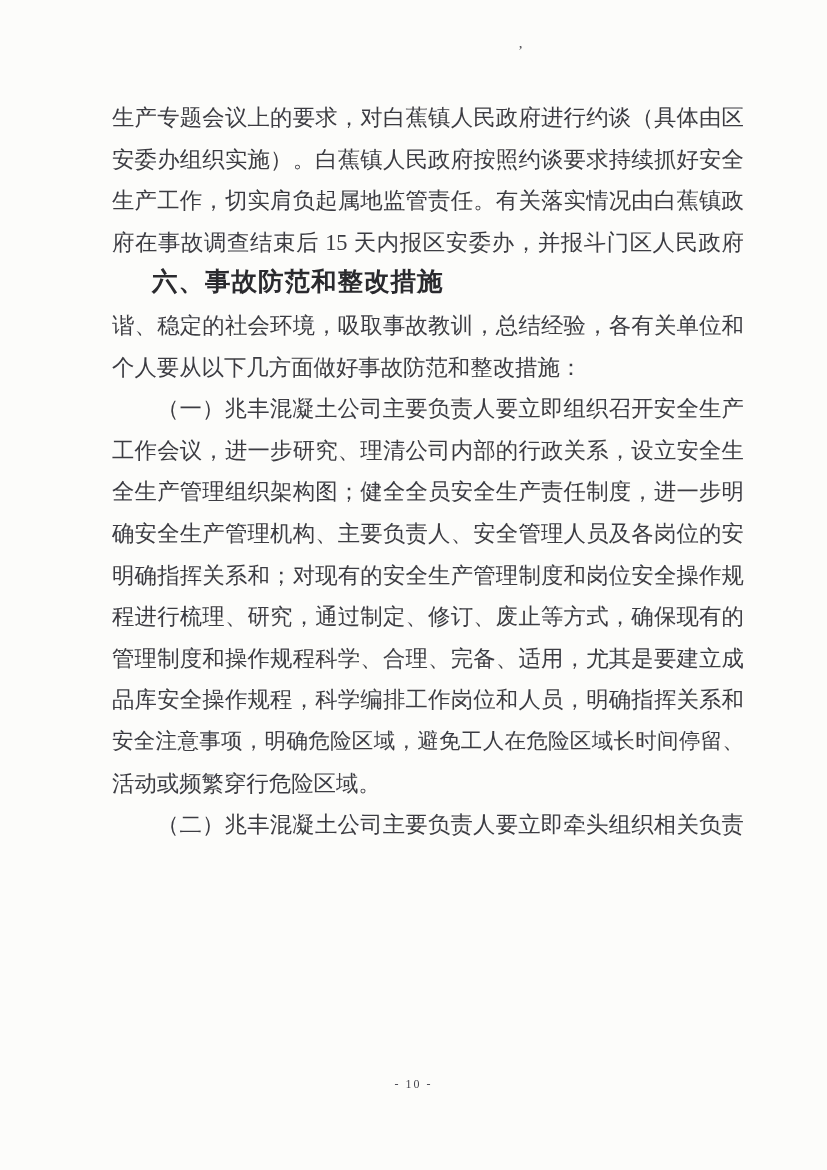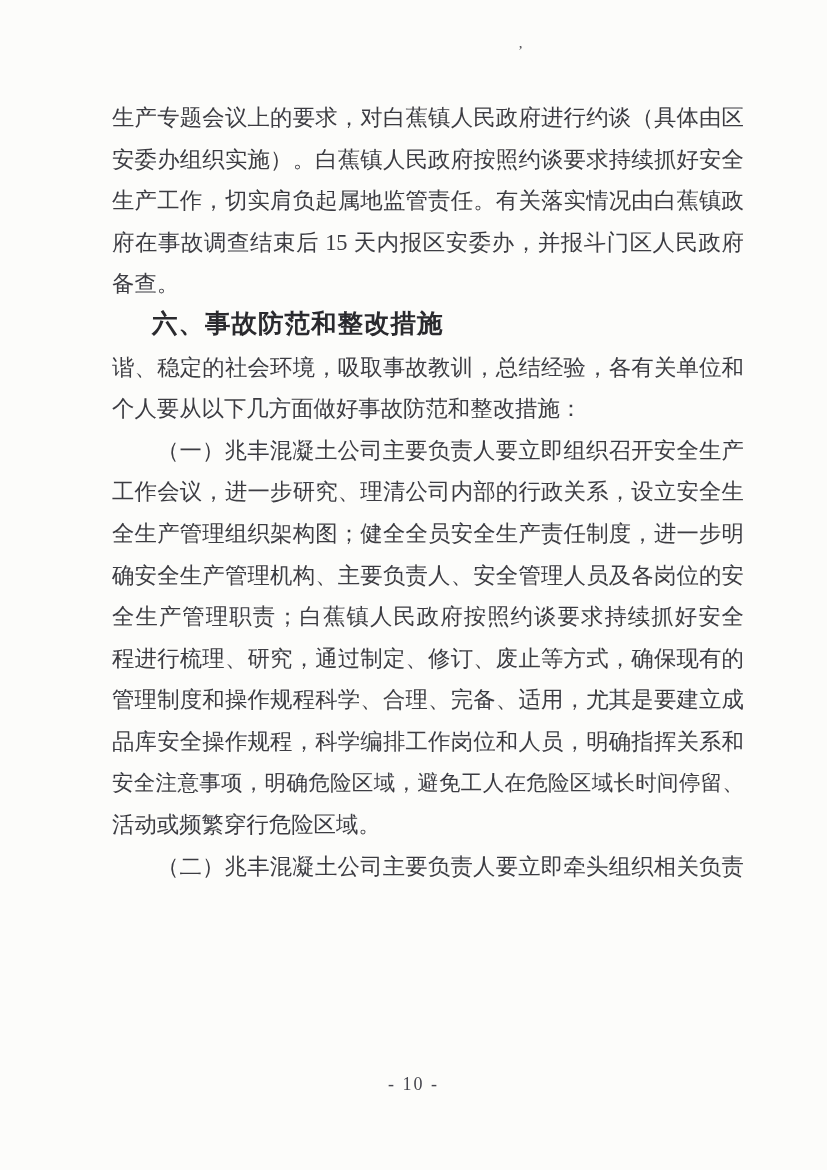--- a/index.html
+++ b/index.html
@@ -64,54 +64,53 @@
   }
   .page-footer {
     position: absolute;
     left: 0;
     top: 1074px;
     width: 827px;
     text-align: center;
   }
   .page-number {
     font-family: "Liberation Serif", "DejaVu Serif", serif;
-    font-size: 18px;
+    font-size: 12px;
     color: #46464e;
     letter-spacing: 2px;
   }
 </style>
 </head>
 <body>
 
 <div class="page" style="background: rgb(252, 252, 250);">
 
   <span class="stray-mark">’</span>
 
   <main class="content">
 
   <div class="para body">
         <div class="line just">生产专题会议上的要求，对白蕉镇人民政府进行约谈（具体由区</div>
         <div class="line just">安委办组织实施）。白蕉镇人民政府按照约谈要求持续抓好安全</div>
         <div class="line just">生产工作，切实肩负起属地监管责任。有关落实情况由白蕉镇政</div>
         <div class="line just">府在事故调查结束后 15 天内报区安委办，并报斗门区人民政府</div>
-        <div class="line">备查。</div>
       </div>
       <div class="para heading">
         <div class="line">六、事故防范和整改措施</div>
       </div>
       <div class="para body">
         <div class="line just">谐、稳定的社会环境，吸取事故教训，总结经验，各有关单位和</div>
         <div class="line">个人要从以下几方面做好事故防范和整改措施：</div>
       </div>
       <div class="para body">
         <div class="line just indent">（一）兆丰混凝土公司主要负责人要立即组织召开安全生产</div>
         <div class="line just">工作会议，进一步研究、理清公司内部的行政关系，设立安全生</div>
         <div class="line just">全生产管理组织架构图；健全全员安全生产责任制度，进一步明</div>
         <div class="line just">确安全生产管理机构、主要负责人、安全管理人员及各岗位的安</div>
-        <div class="line just">全生产管理职责；白蕉镇人民政府按照约谈要求持续抓好安全</div>
+        <div class="line just">明确指挥关系和；对现有的安全生产管理制度和岗位安全操作规</div>
         <div class="line just">程进行梳理、研究，通过制定、修订、废止等方式，确保现有的</div>
         <div class="line just">管理制度和操作规程科学、合理、完备、适用，尤其是要建立成</div>
         <div class="line just">品库安全操作规程，科学编排工作岗位和人员，明确指挥关系和</div>
         <div class="line just tight">安全注意事项，明确危险区域，避免工人在危险区域长时间停留、</div>
         <div class="line">活动或频繁穿行危险区域。</div>
       </div>
       <div class="para body">
         <div class="line just indent">（二）兆丰混凝土公司主要负责人要立即牵头组织相关负责</div>
       </div>
     </main>

